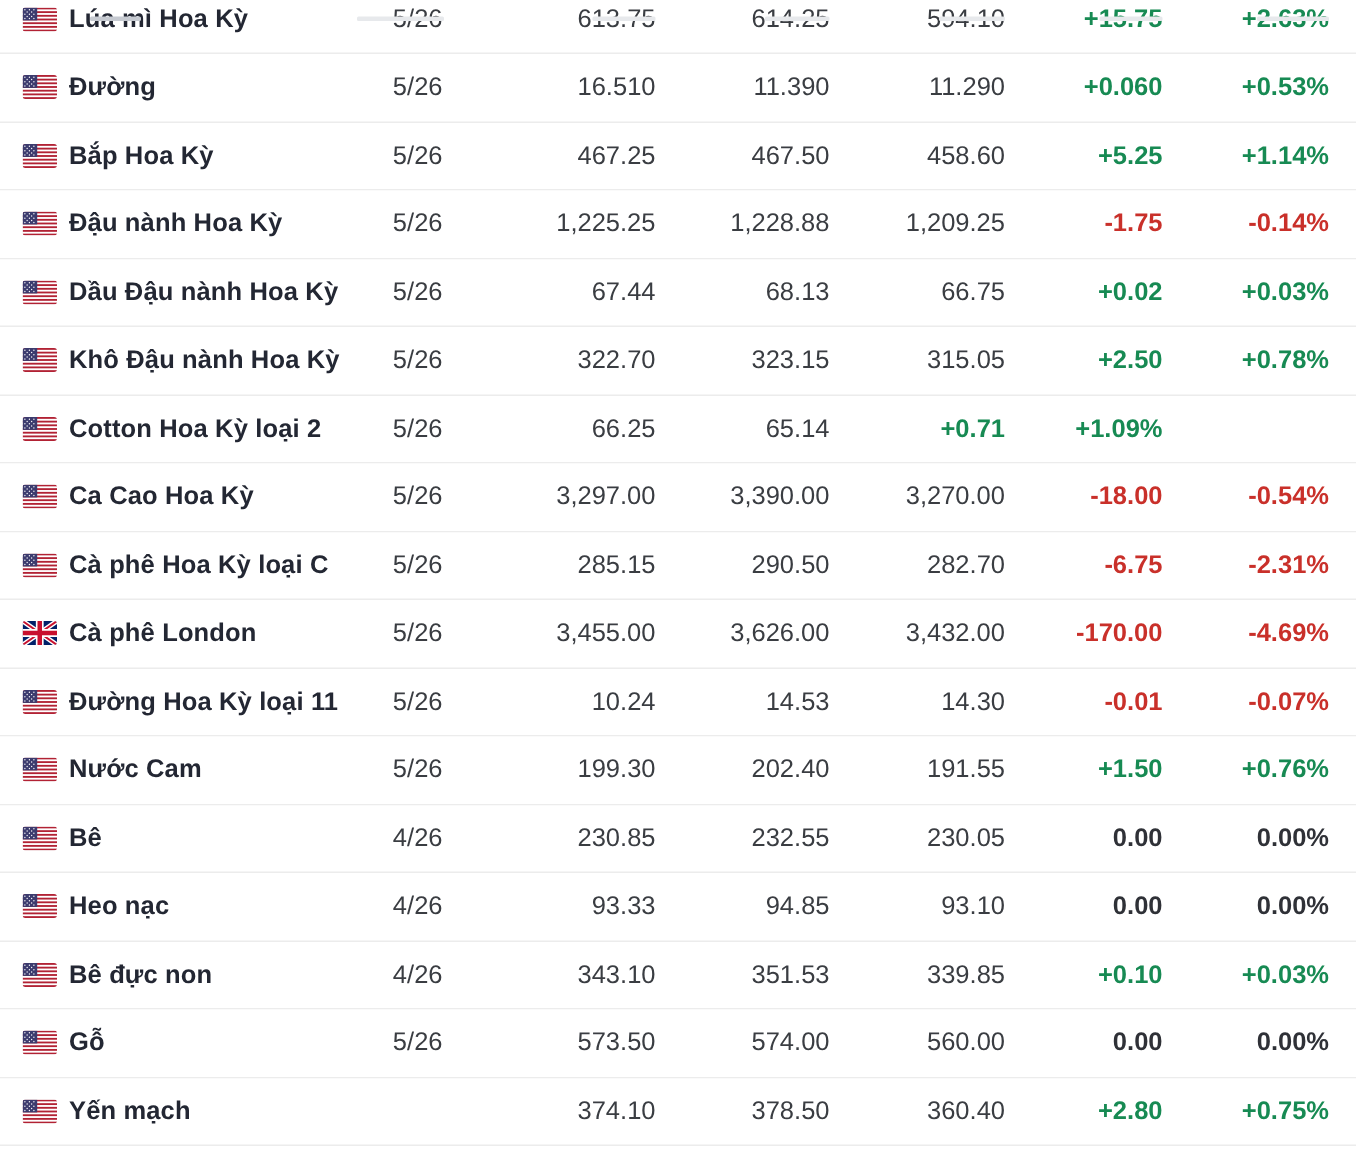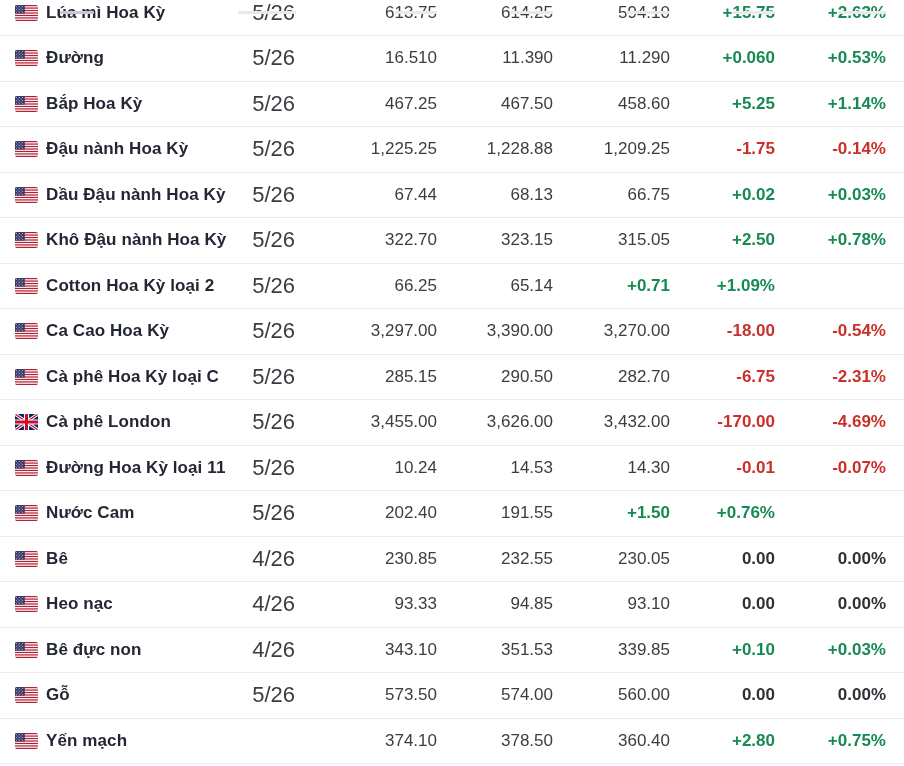--- a/index.html
+++ b/index.html
@@ -67,21 +67,21 @@
   .cell-flag .flag svg { display: block; width: 23px; height: 16px; }
   .cell-name {
     font-size: 17px;
     font-weight: 700;
     color: var(--name);
     letter-spacing: 0.1px;
     white-space: nowrap;
     overflow: hidden;
   }
   .cell-date {
-    font-size: 22px;
+    font-size: 17px;
     color: var(--num);
     text-align: right;
     font-weight: 400;
   }
   .cell-num {
     font-size: 17px;
     color: var(--num);
     text-align: right;
     font-weight: 400;
     font-variant-numeric: tabular-nums;
@@ -567,20 +567,21 @@
               <circle cx="6.1" cy="6" r="0.45"></circle>
               <circle cx="1.6" cy="7.3" r="0.45"></circle>
               <circle cx="4.6" cy="7.3" r="0.45"></circle>
               <circle cx="7.6" cy="7.3" r="0.45"></circle>
             </g>
           </svg>
         </span>
     </span>
     <span class="cell-name">Nước Cam</span>
     <span class="cell-date">5/26</span>
+    <span class="cell-num">199.30</span>
     <span class="cell-num">202.40</span>
     <span class="cell-num">191.55</span>
     <span class="cell-change">+1.50</span>
     <span class="cell-pct">+0.76%</span>
   </div>
     <div class="quote-row flat">
     <span class="cell-flag">
       <span class="flag">
           <svg viewBox="0 0 23 16" xmlns="http://www.w3.org/2000/svg">
             <rect width="23" height="16" fill="#fff"></rect>

